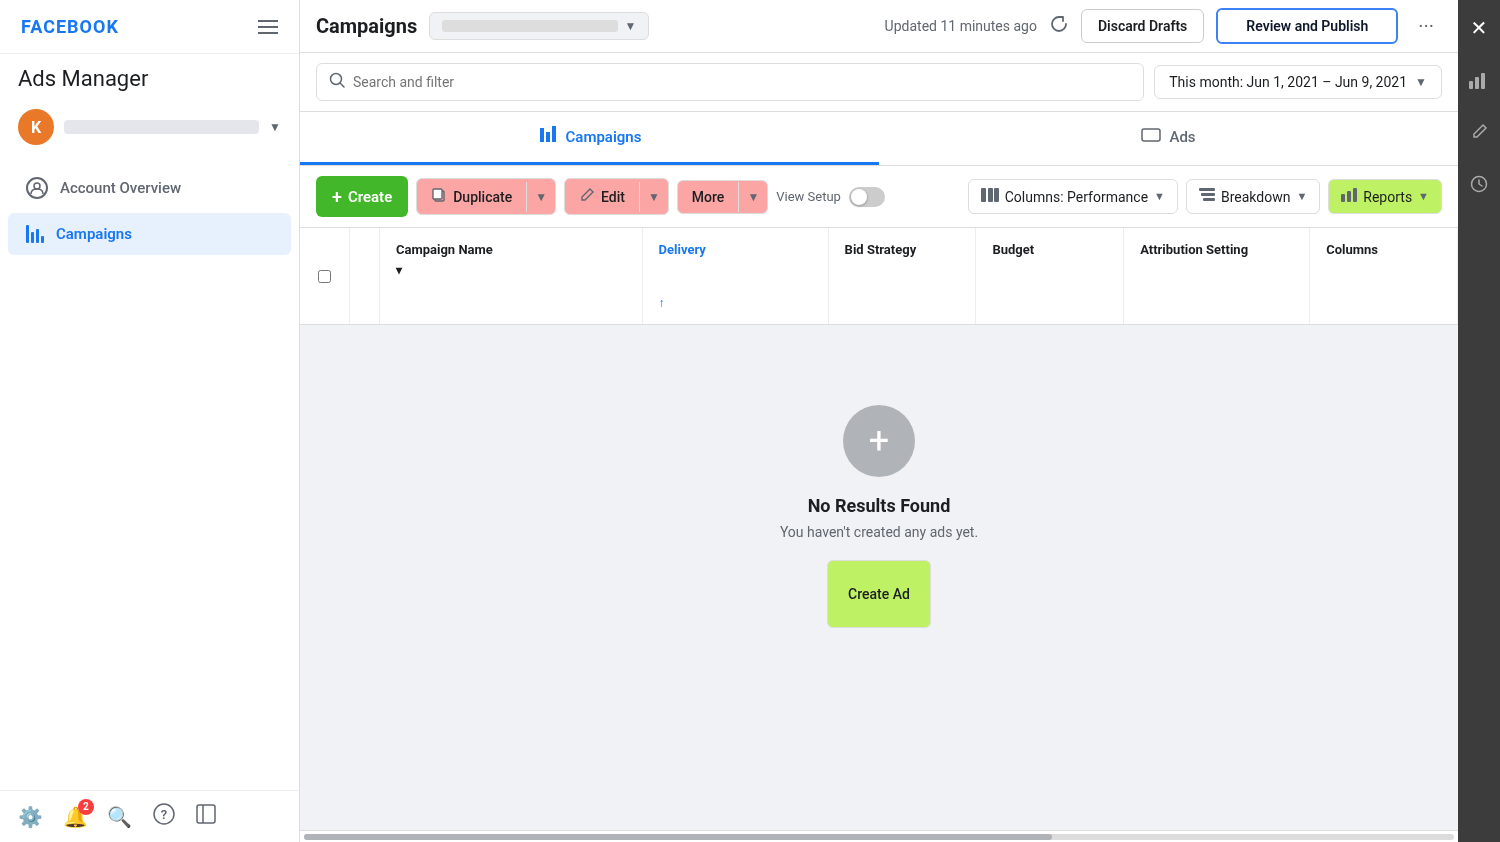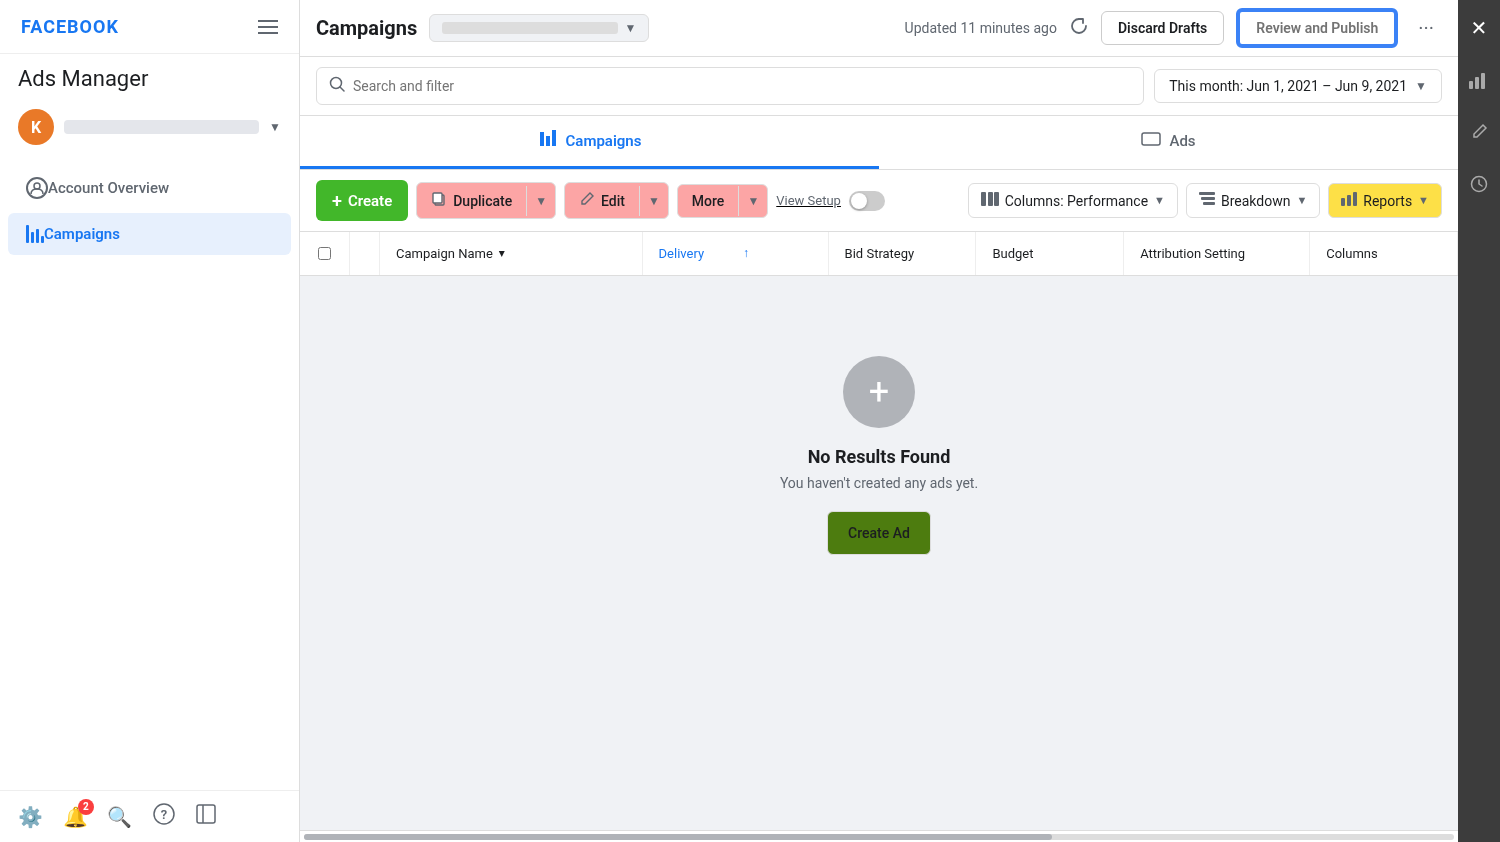--- a/index.html
+++ b/index.html
@@ -71,20 +71,21 @@
     }
     .account-chevron { color: #606770; font-size: 12px; }
 
     .sidebar-nav {
       flex: 1;
       padding: 8px 0;
     }
     .nav-item {
       display: flex;
       align-items: center;
+      gap: 12px;
       padding: 12px 18px;
       cursor: pointer;
       color: #606770;
       font-size: 15px;
       font-weight: 500;
       border-radius: 6px;
       margin: 2px 8px;
     }
     .nav-item.active {
       background: #e7f0fd;
@@ -198,27 +199,27 @@
       border: 1px solid #ccc;
       border-radius: 6px;
       background: #fff;
       font-size: 14px;
       font-weight: 600;
       color: #1c1e21;
       cursor: pointer;
       white-space: nowrap;
     }
     .btn-review {
-      padding: 8px 16px;
-      border: 4px solid #3b82f6;
+      padding: 8px 28px;
+      border: 2px solid #3b82f6;
       border-radius: 6px;
       background: #fff;
       font-size: 14px;
       font-weight: 600;
-      color: #737373;
+      color: #0f172a;
       cursor: pointer;
       white-space: nowrap;
     }
     .btn-more-dots {
       border: none;
       background: none;
       font-size: 20px;
       cursor: pointer;
       color: #606770;
       padding: 4px 8px;
@@ -341,21 +342,20 @@
       background: none;
       border-top: none; border-right: none; border-bottom: none;
       color: #606770;
       font-size: 12px;
     }
     .toolbar-spacer { flex: 1; }
     .view-setup-wrap {
       display: flex;
       align-items: center;
       gap: 8px;
-      text-decoration: underline;
     }
     .view-setup-label {
       font-size: 13px;
       color: #606770;
     }
     .toggle {
       width: 36px; height: 20px;
       background: #ccc;
       border-radius: 10px;
       position: relative;
@@ -396,21 +396,21 @@
     .btn-reports {
       display: flex;
       align-items: center;
       gap: 6px;
       border: 1px solid #ddd;
       border-radius: 6px;
       padding: 8px 12px;
       font-size: 14px;
       color: #1c1e21;
       cursor: pointer;
-      background: #fde047;
+      background: #bef264;
     }
 
     
     .table-wrap {
       flex: 1;
       overflow: auto;
       background: #f0f2f5;
     }
     .table-header {
       display: flex;
@@ -430,26 +430,27 @@
       border-right: 1px solid #eee;
     }
     .th-col-indicator {
       width: 30px;
       min-width: 30px;
       border-right: 1px solid #eee;
     }
     .th-cell {
       padding: 14px 16px;
       font-size: 13px;
-      font-weight: 400;
+      font-weight: 700;
       color: #1c1e21;
       display: flex;
       align-items: flex-start;
       gap: 6px;
       border-right: 1px solid #eee;
+      flex-direction: column;
     }
     .th-campaign { flex: 3; }
     .th-delivery { flex: 2; color: #1877f2; gap: 39px; }
     .th-bid { flex: 1.5; }
     .th-budget { flex: 1.5; }
     .th-attribution { flex: 2; }
     .th-results { flex: 1.5; }
     .sort-icon { font-size: 12px; }
     .up-arrow { color: #1877f2; }
 
@@ -480,24 +481,24 @@
       font-weight: 700;
       color: #1c1e21;
       margin-bottom: 8px;
     }
     .empty-subtitle {
       font-size: 14px;
       color: #606770;
       margin-bottom: 20px;
     }
     .btn-create-ad {
-      padding: 13px 20px;
+      padding: 25px 20px;
       border: 1px solid #ddd;
       border-radius: 6px;
-      background: #4d7c0f;
+      background: #bef264;
       font-size: 14px;
       font-weight: 500;
       color: #1c1e21;
       cursor: pointer;
     }
 
     
     .scrollbar-wrap {
       background: #fff;
       height: 12px;

